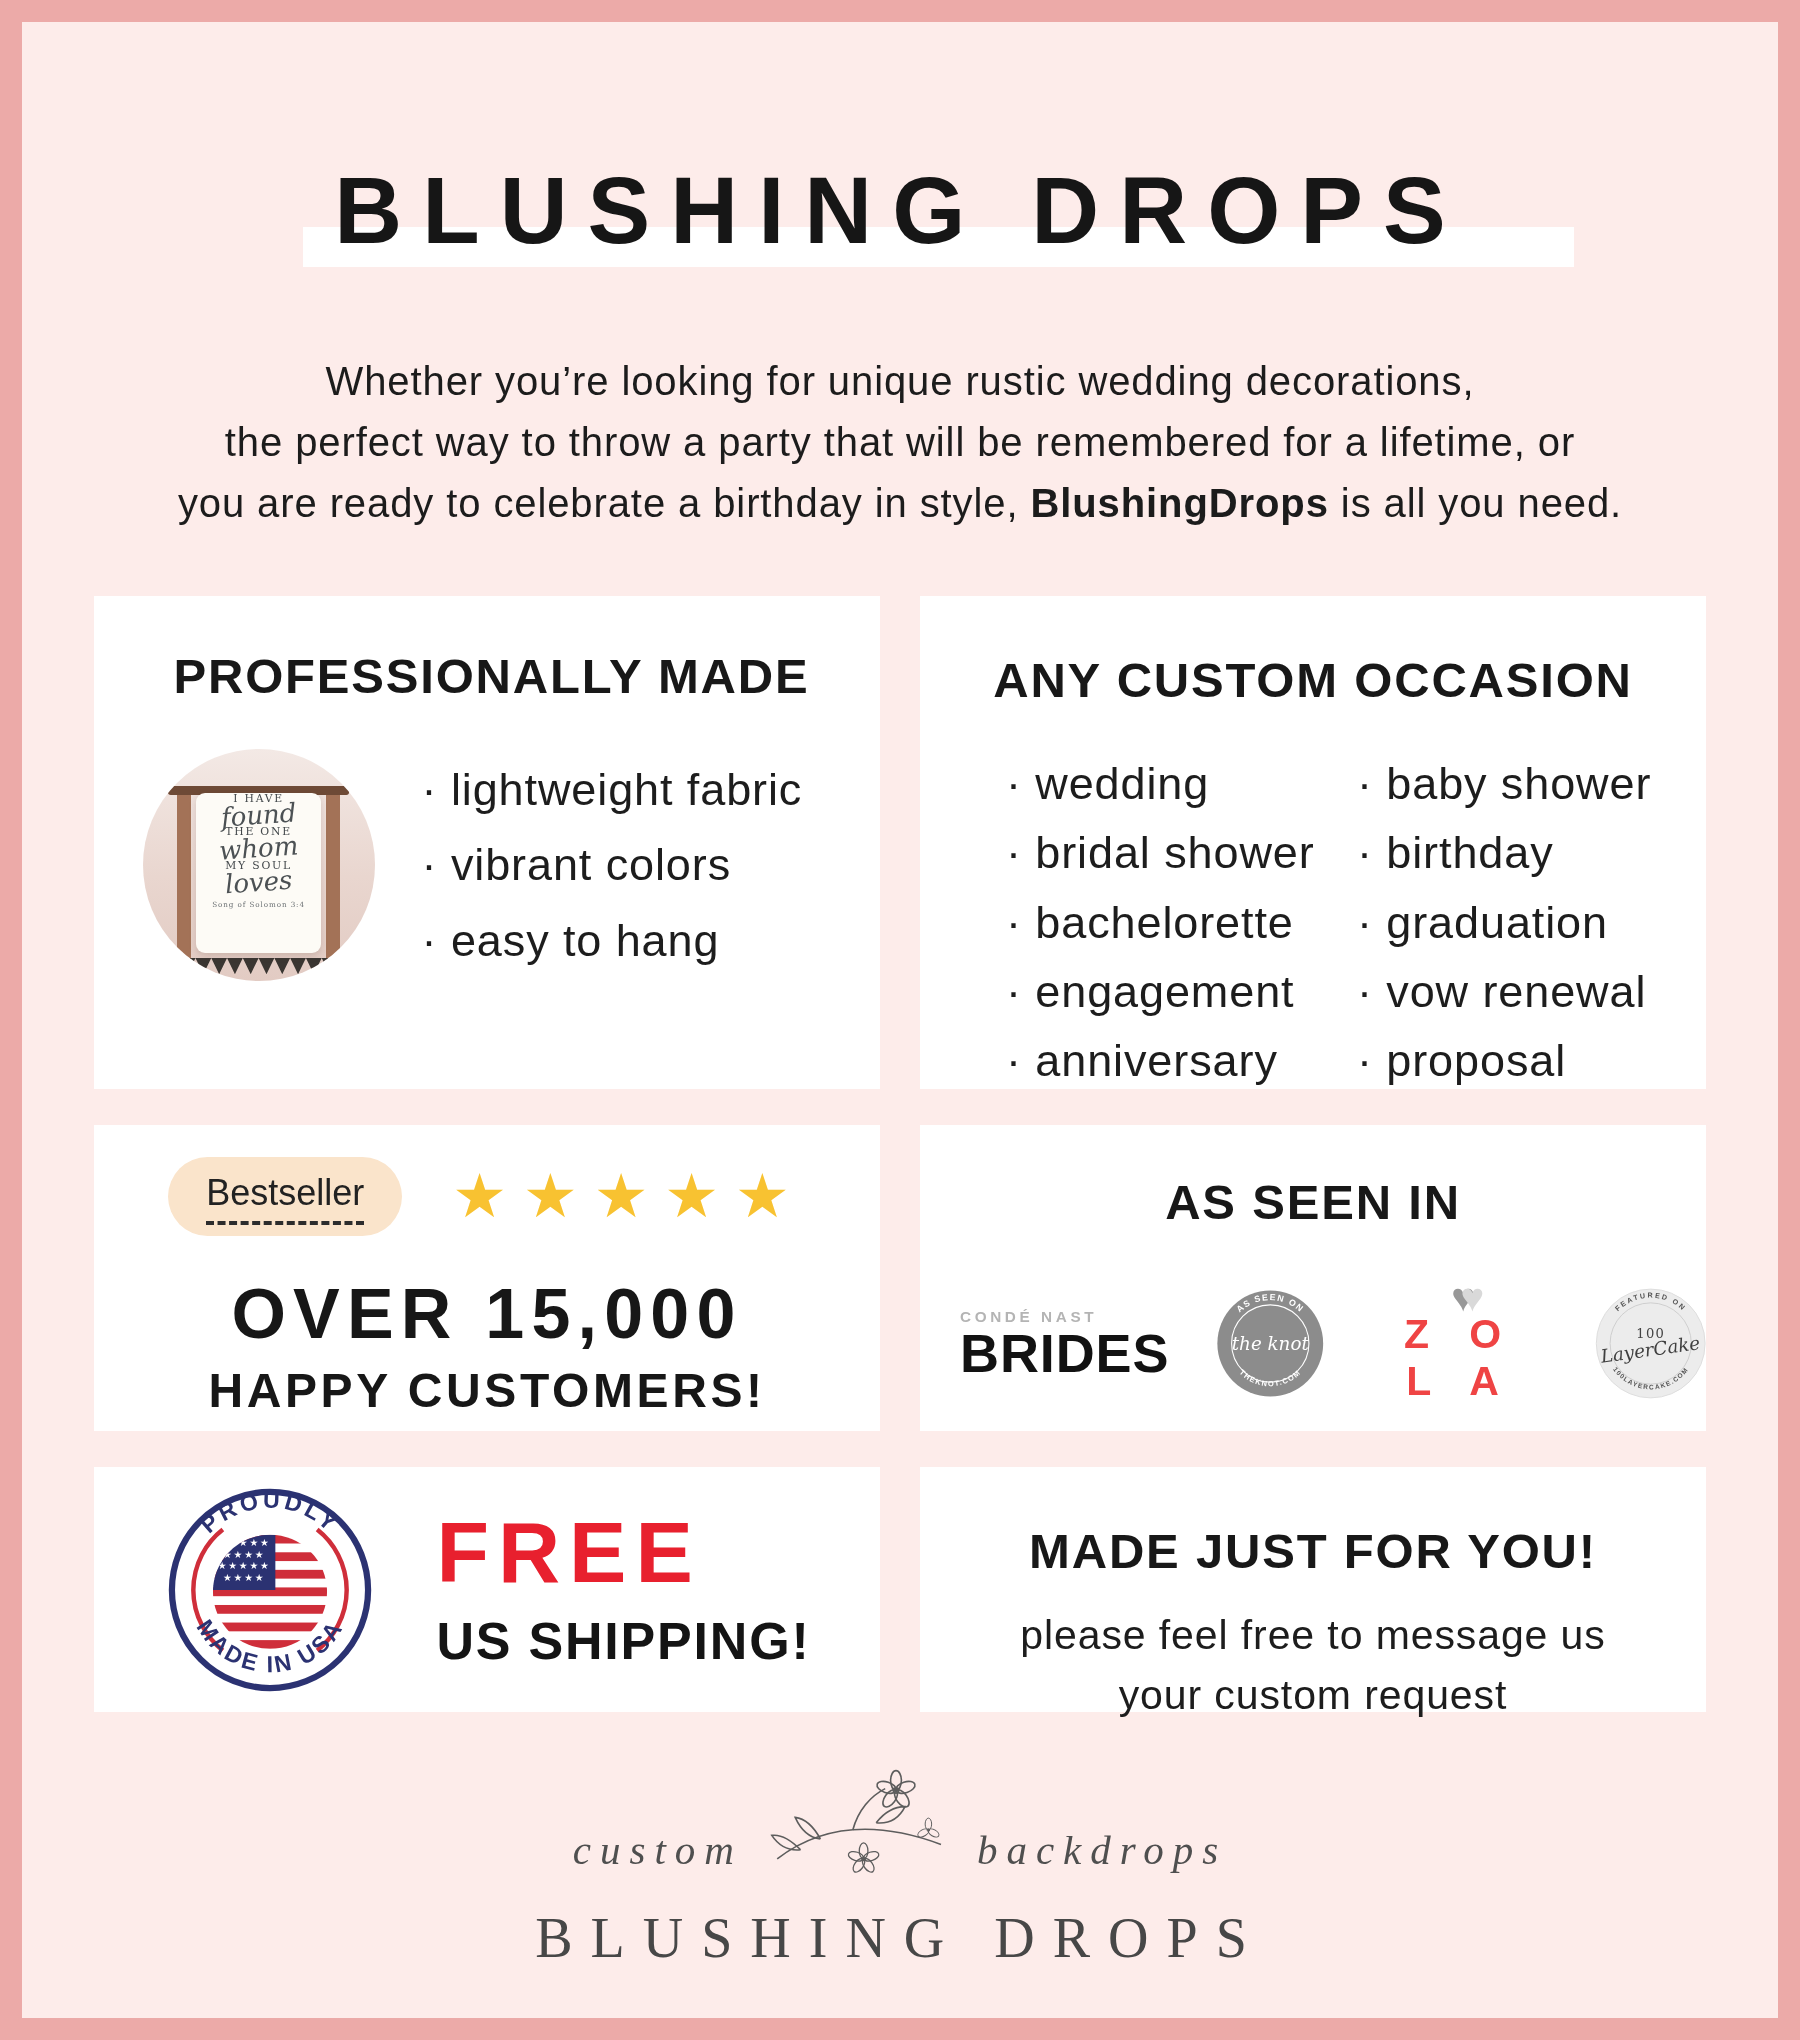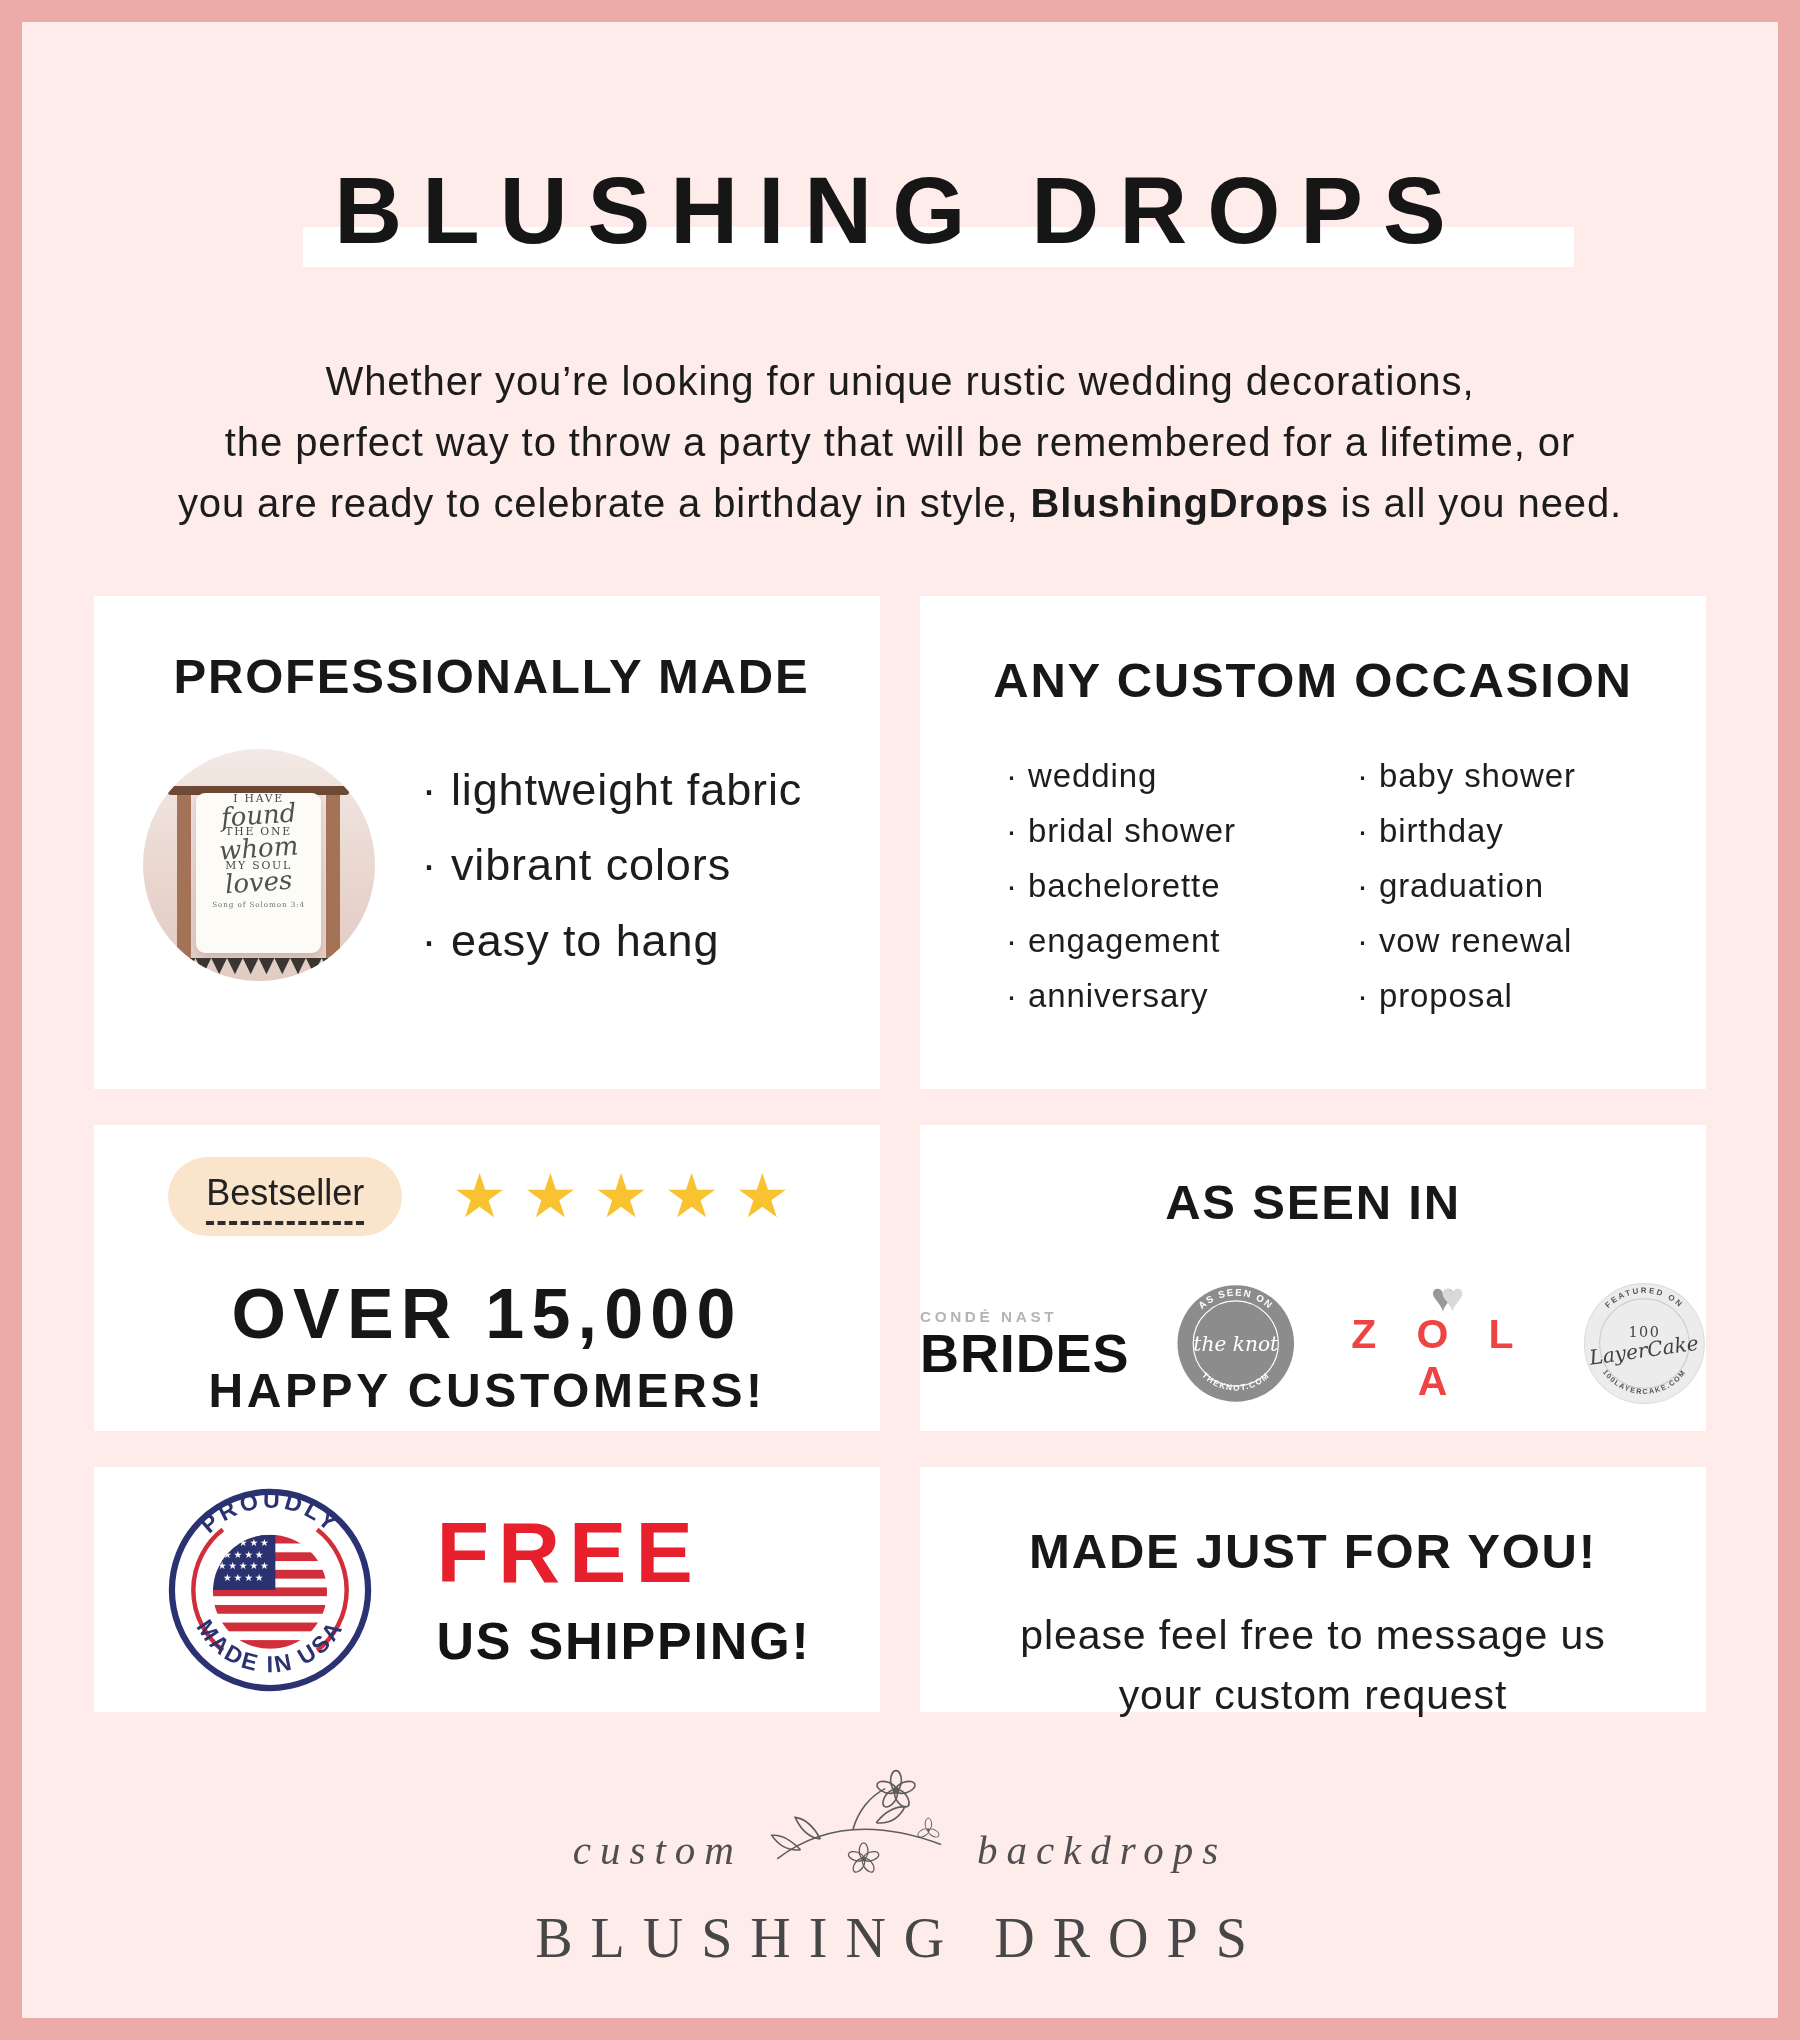--- a/index.html
+++ b/index.html
@@ -67,40 +67,40 @@
   }
   .cloth-caps   { font-size:10.8px; letter-spacing:1.8px; line-height:1.1; }
   .cloth-script { font-style:italic; font-size:26px; line-height:.82; color:#4c5154; transform:rotate(-4deg); }
   .cloth-small  { font-size:7.2px; letter-spacing:0.9px; margin-top:7.2px; color:#6a6f72; }
   .pm-bullets { list-style:none; margin-left:47px; font-size:45px; color:#1d1d1d; letter-spacing:0.9px; }
   .pm-bullets li { margin:23.4px 0; }
 
   
   .card-occ { padding:56px 0 0; }
   .occ-cols { display:flex; margin-top:49px; padding-left:86px; }
-  .occ-list { list-style:none; font-size:33px; color:#1d1d1d; letter-spacing:0.9px; }
+  .occ-list { list-style:none; font-size:45px; color:#1d1d1d; letter-spacing:0.9px; }
   .occ-list li { margin-bottom:16px; line-height:1.18; }
   .occ-col1 { width:351px; }
 
   
   .card-cust { text-align:center; padding-top:32px; }
   .badge-row { display:flex; align-items:center; justify-content:center; gap:50px; }
   .pill {
     background:#fae4cb; border-radius:45px; padding:14.4px 38px 10.8px;
     font-size:36px; color:#222222;
   }
   .pill-dashes { border-top:4.5px dashed #2c2c2c; width:100%; margin-top:7.2px; }
   .stars { font-size:61px; letter-spacing:16px; color:#f8c231; line-height:1; }
   .cust-big1 { font-size:70px; font-weight:bold; letter-spacing:7.2px; color:#171717; margin-top:38px; }
   .cust-big2 { font-size:48px; font-weight:bold; letter-spacing:3.6px; color:#171717; margin-top:9px; }
 
   
   .card-seen { padding-top:49px; }
   .logos { display:flex; align-items:center; justify-content:center; gap:47px; margin-top:36px; }
-  .brides { text-align:left; }
+  .brides { text-align:left;padding-left:40px; }
   .conde { font-size:15.3px; font-weight:bold; letter-spacing:3.6px; color:#b4b4b4; }
   .brides-name { font-family:Liberation Sans, sans-serif; font-size:54px; font-weight:bold; letter-spacing:0.9px; color:#121212; line-height:1; }
   .zola { text-align:center; }
   .hearts { line-height:.7; margin-left:16px; }
   .heart1 { font-size:40px; color:#989898; }
   .heart2 { font-size:40px; color:#d9d9d9; margin-left:-14.4px; }
   .zola-name { font-size:41px; font-weight:bold; letter-spacing:14.4px; color:#ef4444; margin-top:0px; }
 
   
   .card-ship { display:flex; align-items:center; justify-content:center; gap:59px; }

